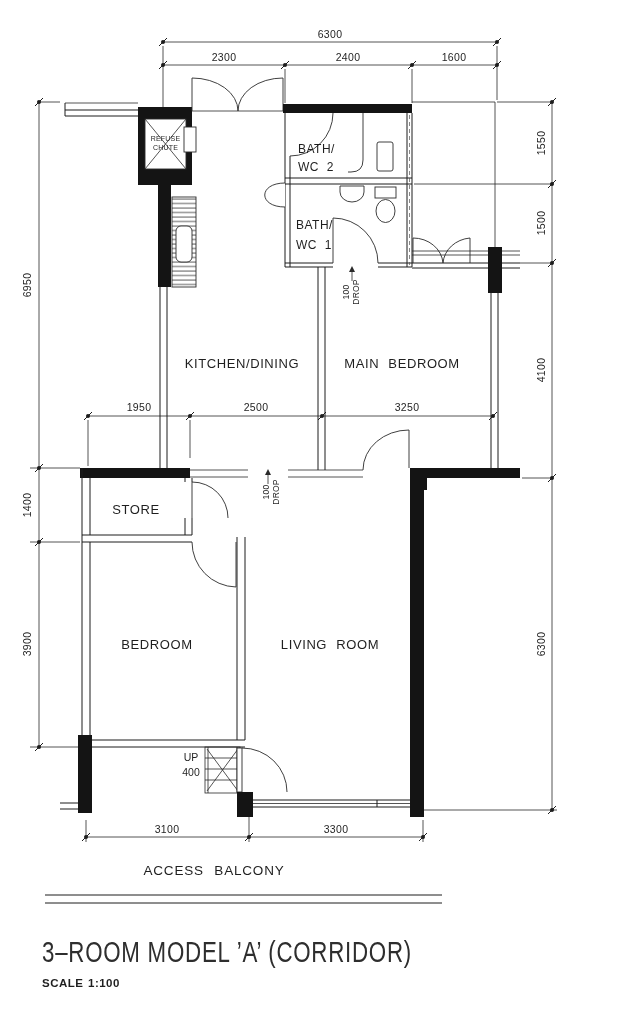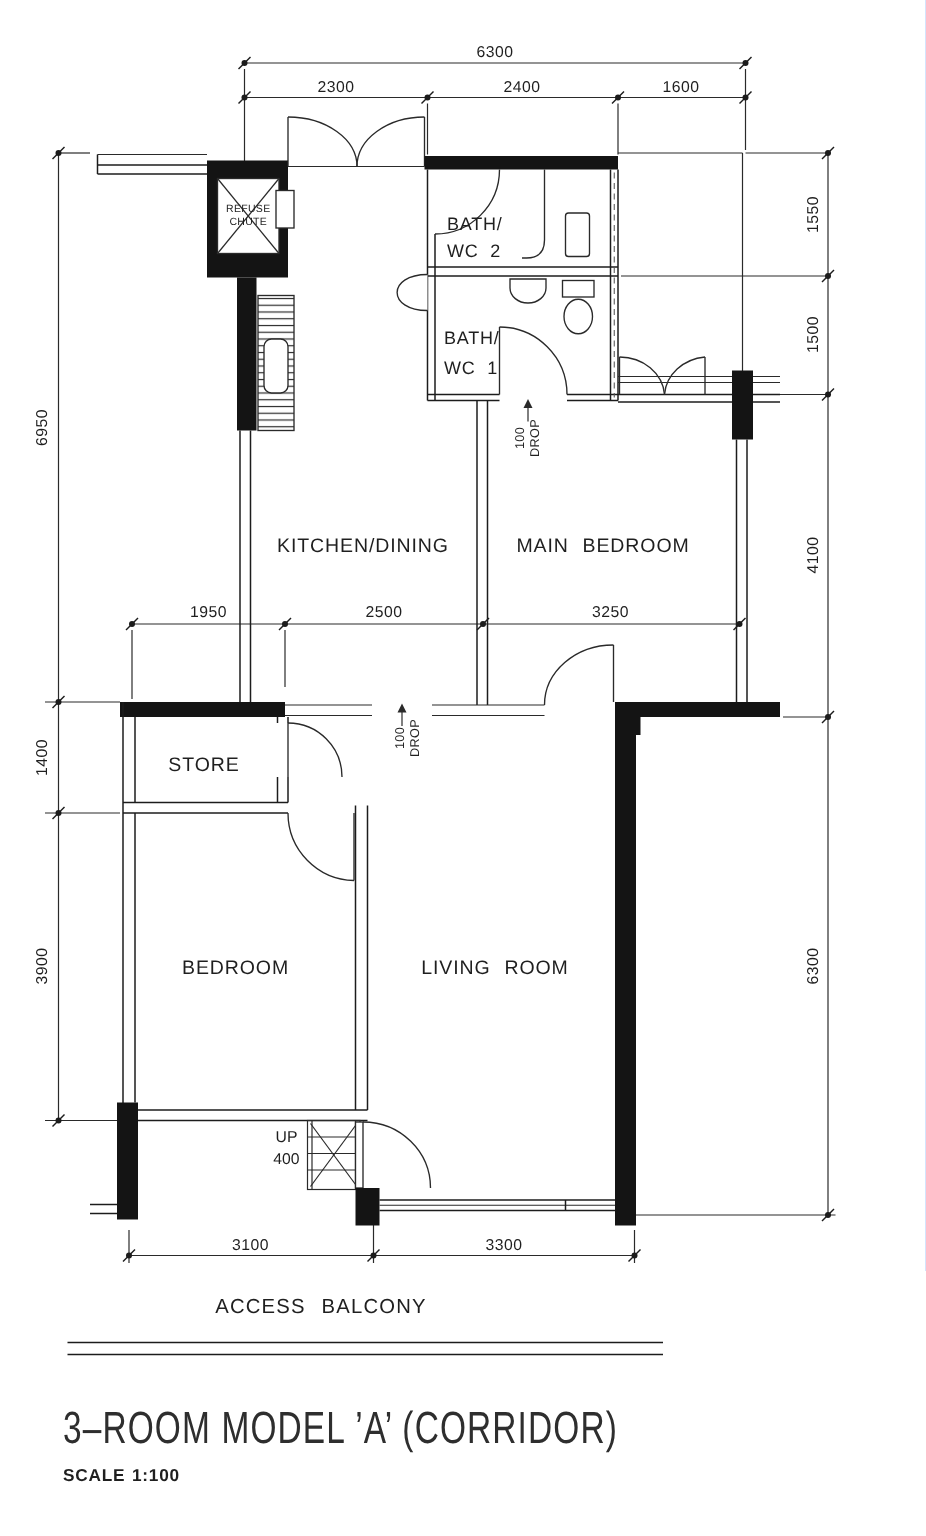--- a/index.html
+++ b/index.html
@@ -1,16 +1,16 @@
 <!DOCTYPE html>
 <html><head>
 <meta charset="utf-8">
 <style>
   html,body{margin:0;padding:0;background:#ffffff;}
-  .sheet{width:617px;height:1024px;background:#3b82f6;position:relative;overflow:hidden;}
+  .sheet{width:617px;height:1024px;background:#f0abfc;position:relative;overflow:hidden;}
   svg{display:block}
   .w{stroke:#1c1c1c;stroke-width:1;fill:none;}
   .thin{stroke:#2a2a2a;stroke-width:0.8;fill:none;}
   .dim{stroke:#2a2a2a;stroke-width:0.8;fill:none;}
   .blk{fill:#141414;stroke:none;}
   .fix{stroke:#2a2a2a;stroke-width:0.9;fill:#ffffff;}
   .arc{stroke:#2a2a2a;stroke-width:0.9;fill:none;}
   .vent{stroke:#555;stroke-width:0.7;fill:none;stroke-dasharray:4 3;}
   text{font-family:"Liberation Sans", sans-serif;fill:#1f1f1f;}
   .dimtxt{font-size:10.5px;letter-spacing:0.3px;}

